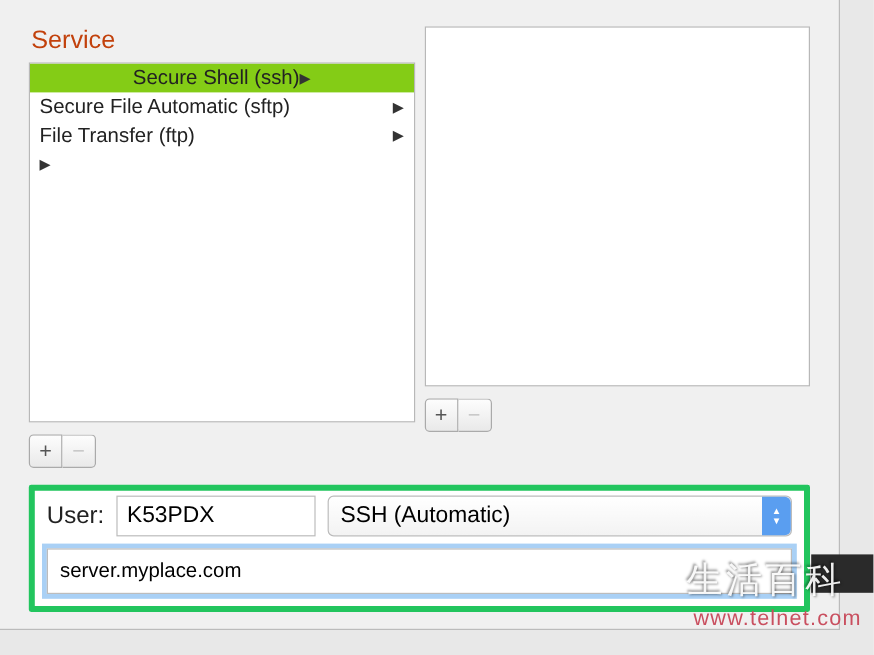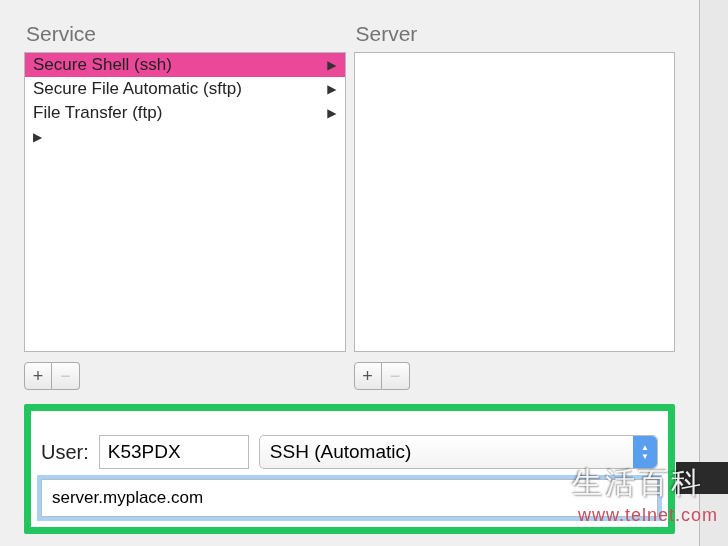--- a/index.html
+++ b/index.html
@@ -23,21 +23,21 @@
     .columns {
       display: flex;
       gap: 8px;
     }
     .col {
       flex: 1;
       display: flex;
       flex-direction: column;
     }
     .col-header {
-      color: #737373;
+      color: #c2410c;
       font-size: 21px;
       margin-bottom: 6px;
       padding-left: 2px;
     }
     .listbox {
       background: #fff;
       border: 1px solid #b8b8b8;
       height: 300px;
       overflow: auto;
     }
@@ -45,21 +45,22 @@
       display: flex;
       align-items: center;
       justify-content: space-between;
       padding: 0 8px;
       height: 24px;
       font-size: 17px;
       color: #222;
       cursor: default;
     }
     .list-item.selected {
-      background: #ec4899;
+      background: #84cc16;
+      justify-content: center;
     }
     .triangle {
       font-size: 12px;
       color: #333;
     }
     .btn-row {
       display: flex;
       margin-top: 10px;
     }
     .sq-btn {
@@ -77,22 +78,22 @@
     .sq-btn.disabled {
       color: #c7c7c7;
       cursor: default;
     }
     .sq-btn:first-child { border-top-left-radius: 4px; border-bottom-left-radius: 4px; }
     .sq-btn:last-child { border-top-right-radius: 4px; border-bottom-right-radius: 4px; border-left: none; }
     
     .highlight-zone {
       margin-top: 14px;
       background: #fff;
-      border: 7px solid #22c55e;
-      padding: 24px 10px 10px 10px;
+      border: 5px solid #22c55e;
+      padding: 4px 10px 10px 10px;
       border-radius: 2px;
     }
     .row1 {
       display: flex;
       align-items: center;
       gap: 10px;
       margin-bottom: 10px;
     }
     .user-label {
       font-size: 20px;
@@ -101,21 +102,21 @@
     .text-input {
       height: 34px;
       border: 1px solid #bcbcbc;
       background: #fff;
       padding: 0 8px;
       font-size: 19px;
       font-family: inherit;
       outline: none;
     }
     .user-input {
-      width: 150px;
+      width: 166px;
     }
     .select-wrap {
       position: relative;
       flex: 1;
       text-align: center;
     }
     .select {
       width: 100%;
       height: 34px;
       border: 1px solid #bcbcbc;
@@ -212,21 +213,20 @@
           <span class="triangle">▶</span>
         </div>
       </div>
       <div class="btn-row">
         <div class="sq-btn">+</div>
         <div class="sq-btn disabled">−</div>
       </div>
     </div>
 
     <div class="col">
-      <div class="col-header">Server</div>
       <div class="listbox"></div>
       <div class="btn-row">
         <div class="sq-btn">+</div>
         <div class="sq-btn disabled">−</div>
       </div>
     </div>
 
   </div>
 
   <div class="highlight-zone">

